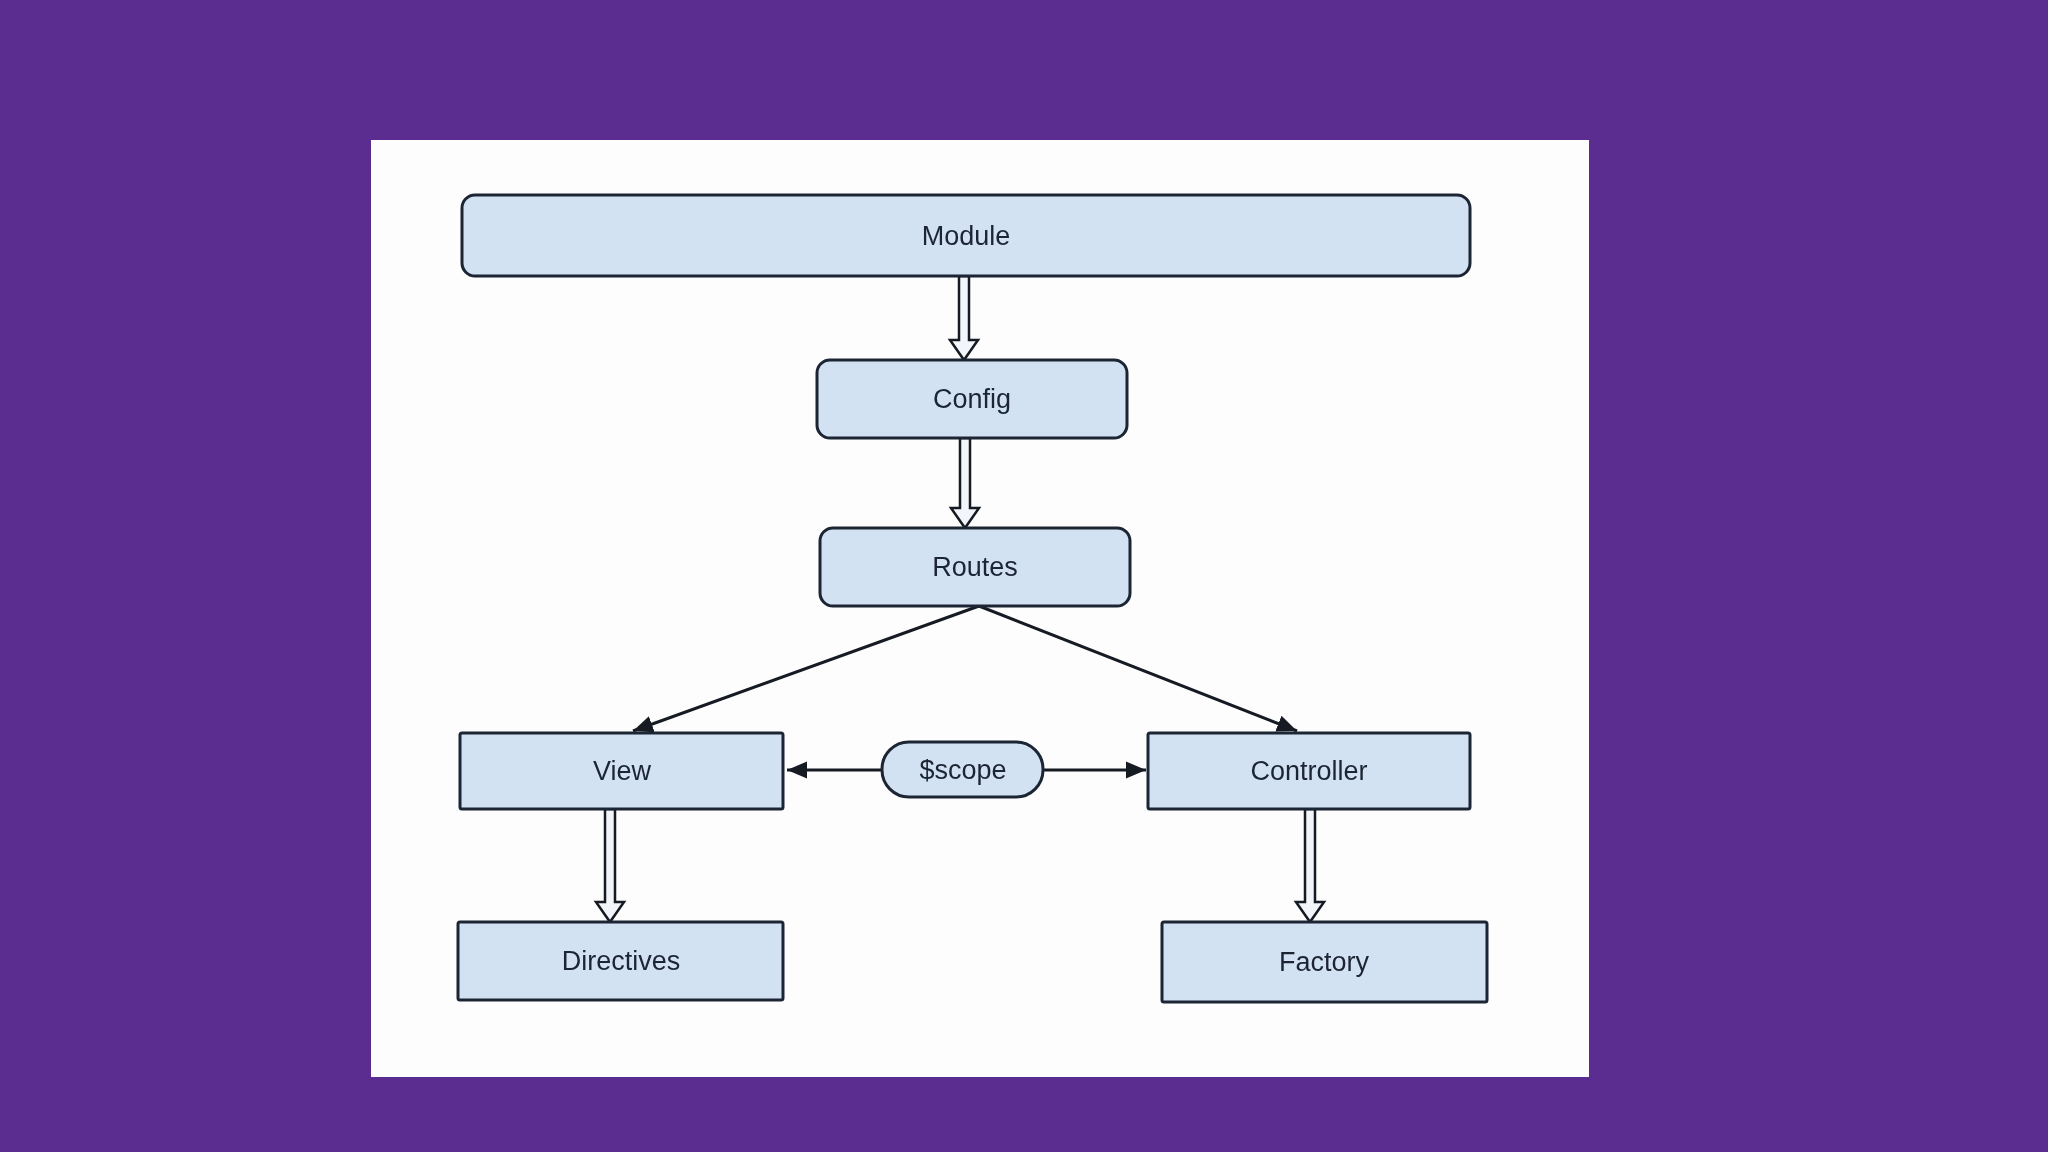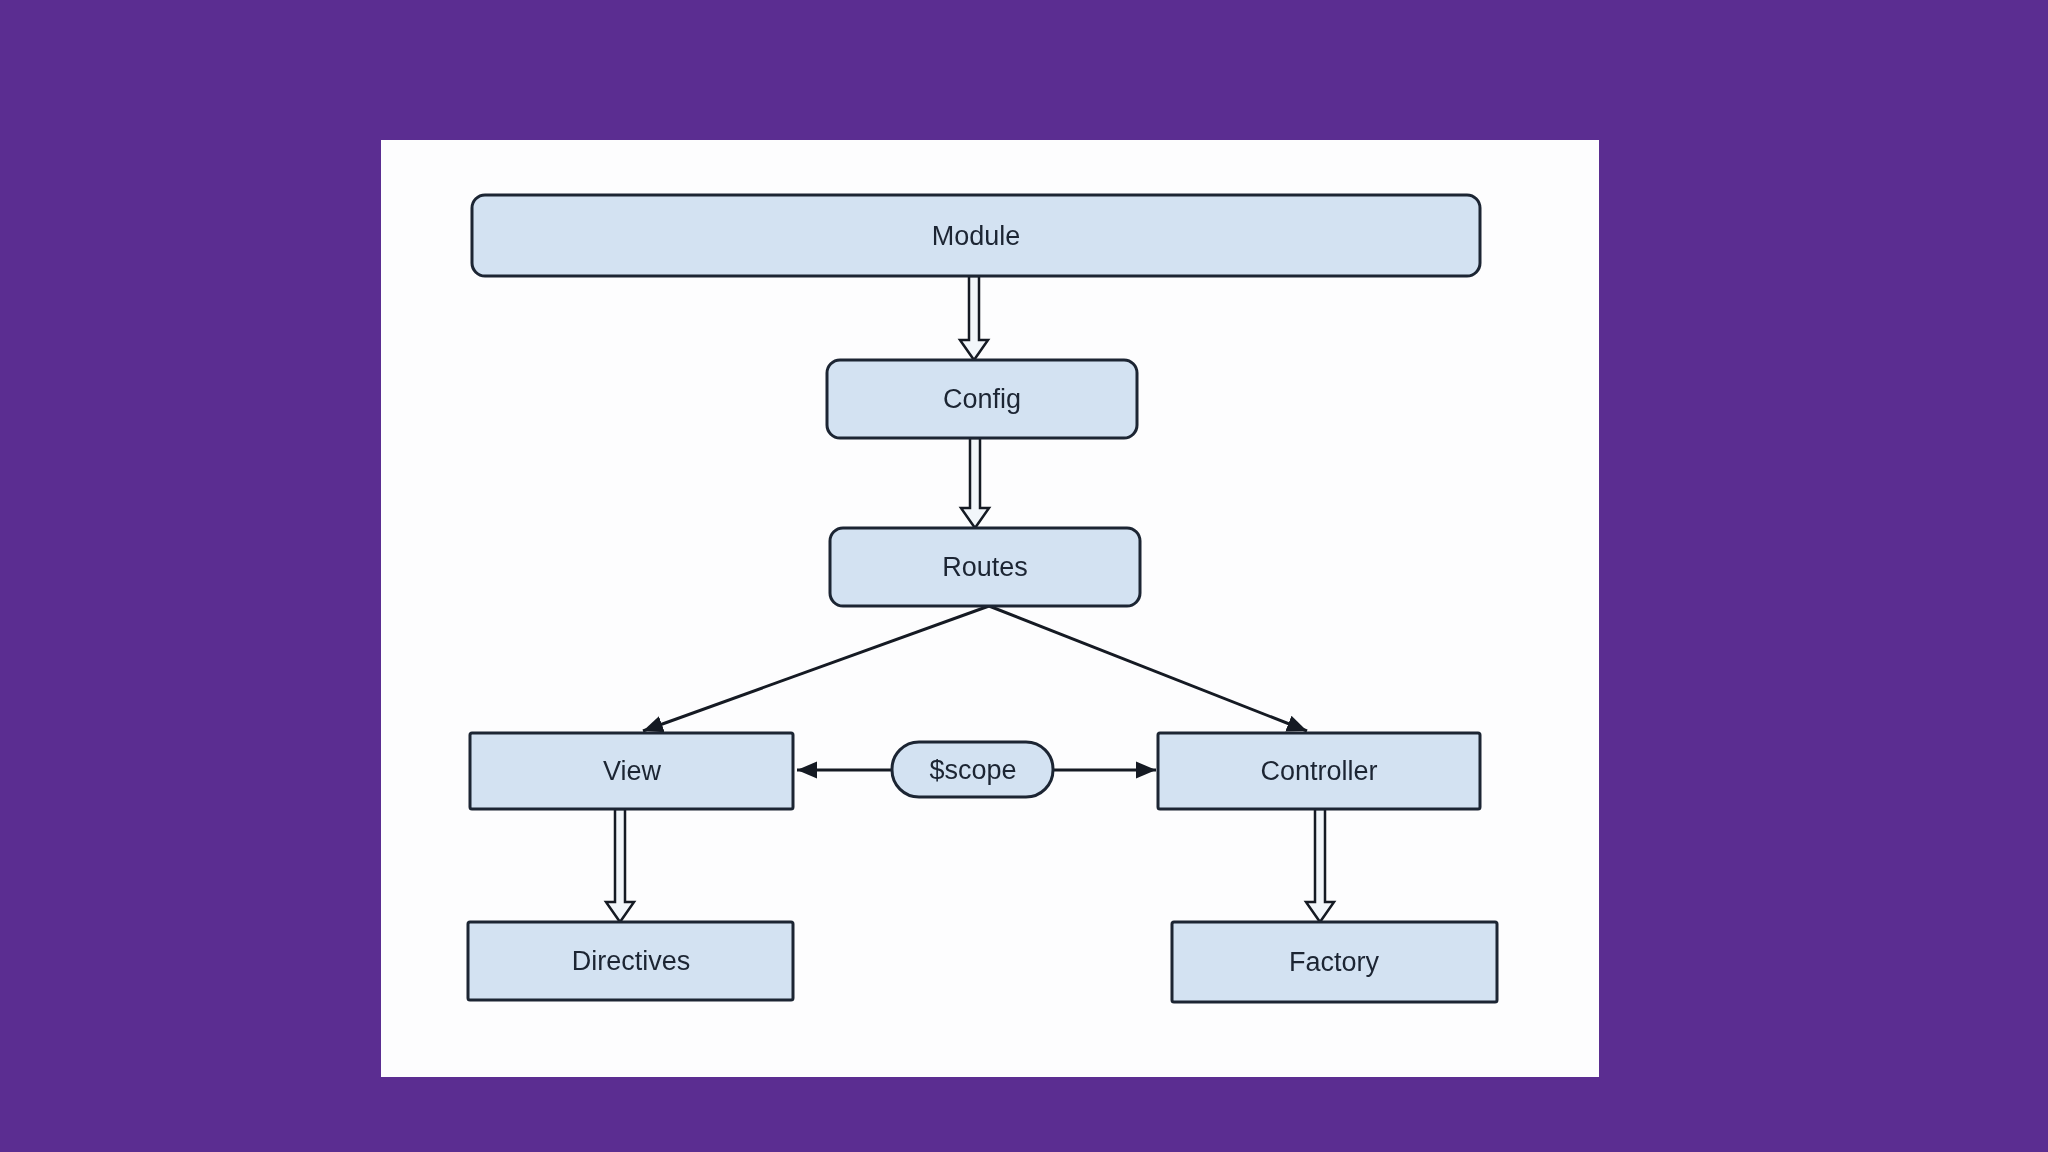--- a/index.html
+++ b/index.html
@@ -19,21 +19,20 @@
     font-family: "Liberation Sans", sans-serif;
   }
   body { background: var(--background); position: relative; }
   .canvas {
     position: absolute;
     left: 371px;
     top: 140px;
     width: 1218px;
     height: 937px;
     background: var(--canvas);
-    margin-left: 10px;
   }
   svg { display: block; width: 100%; height: 100%; }
   .node-box {
     fill: var(--node-fill);
     stroke: var(--node-border);
     stroke-width: 3;
   }
   .node-label {
     fill: var(--label-text);
     font-family: "Liberation Sans", sans-serif;

